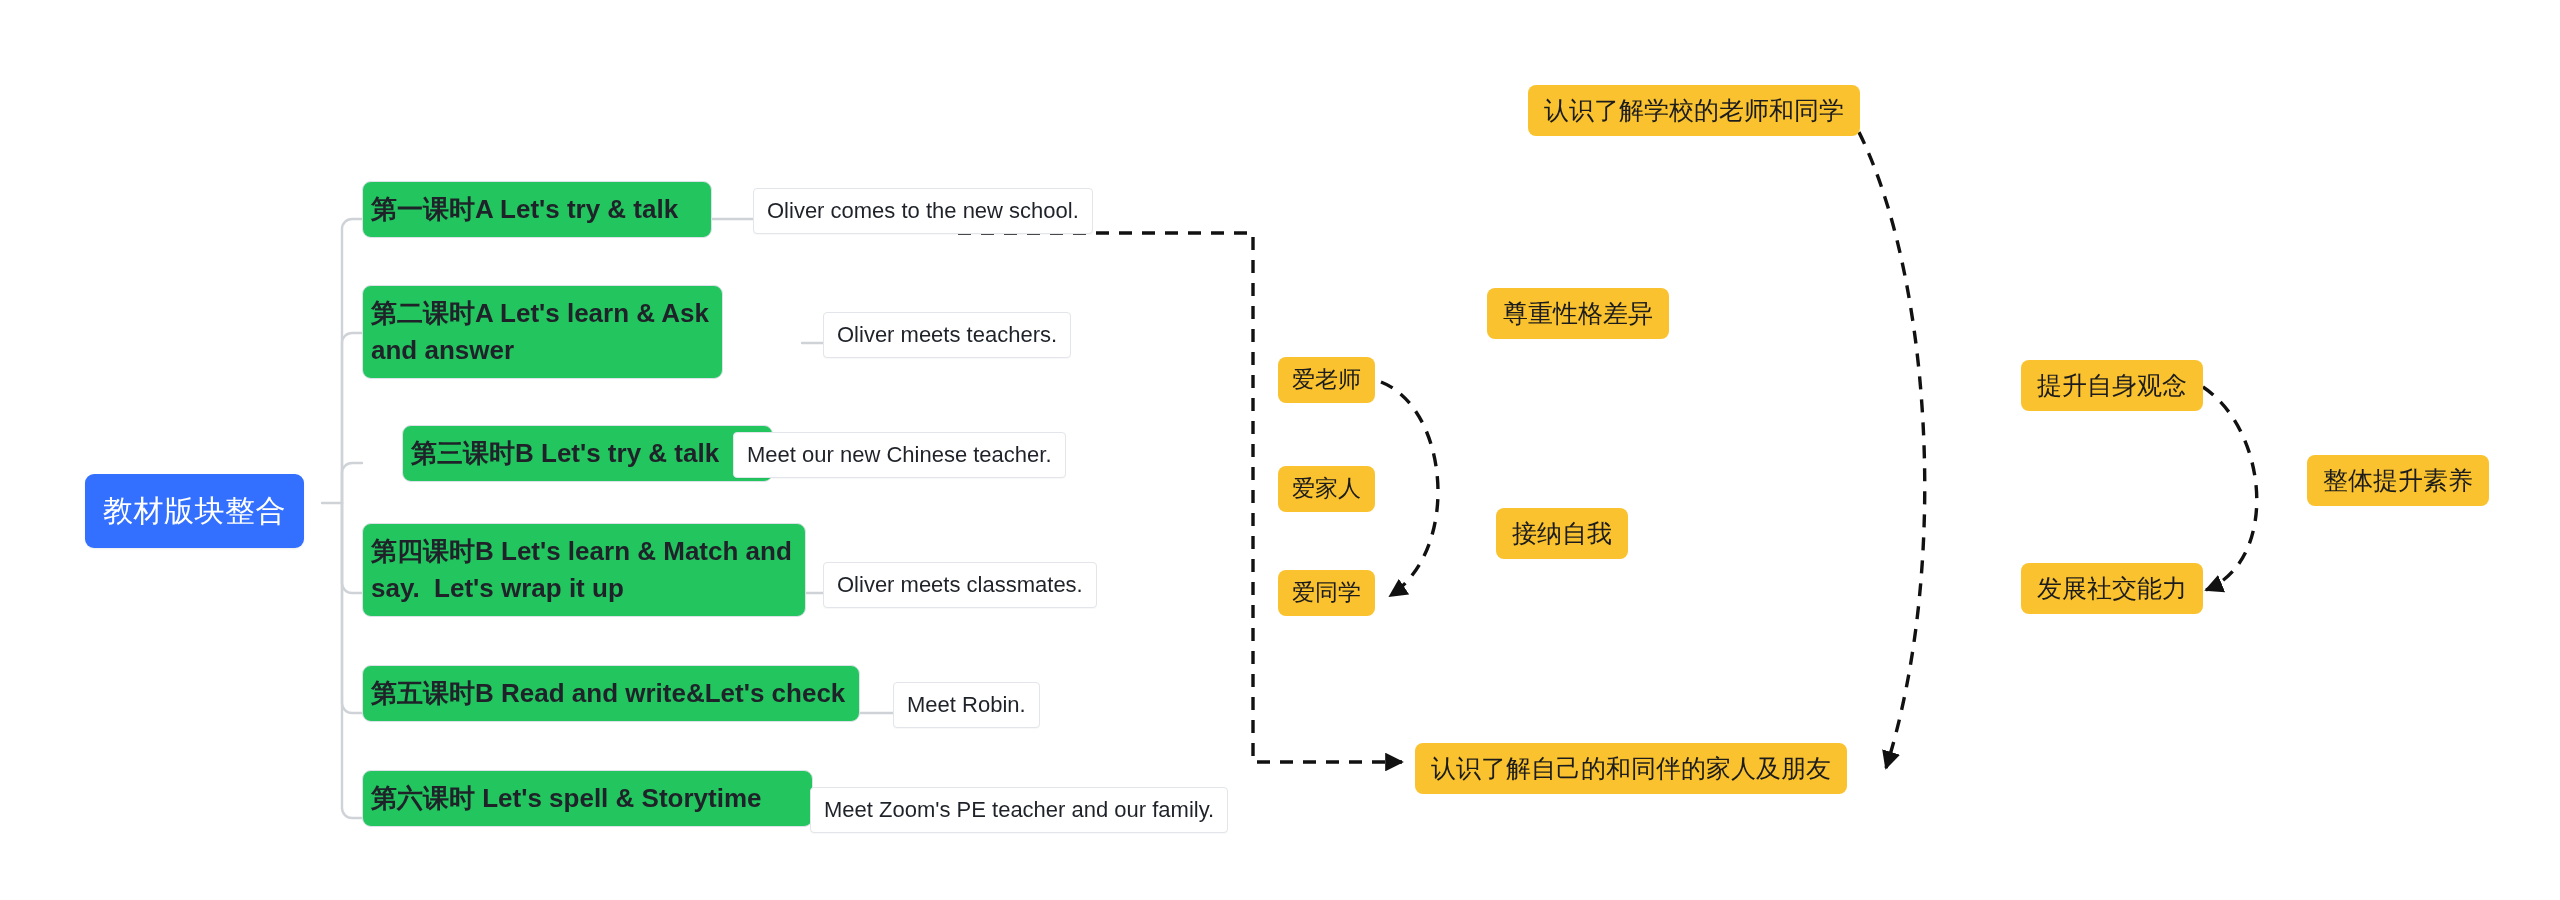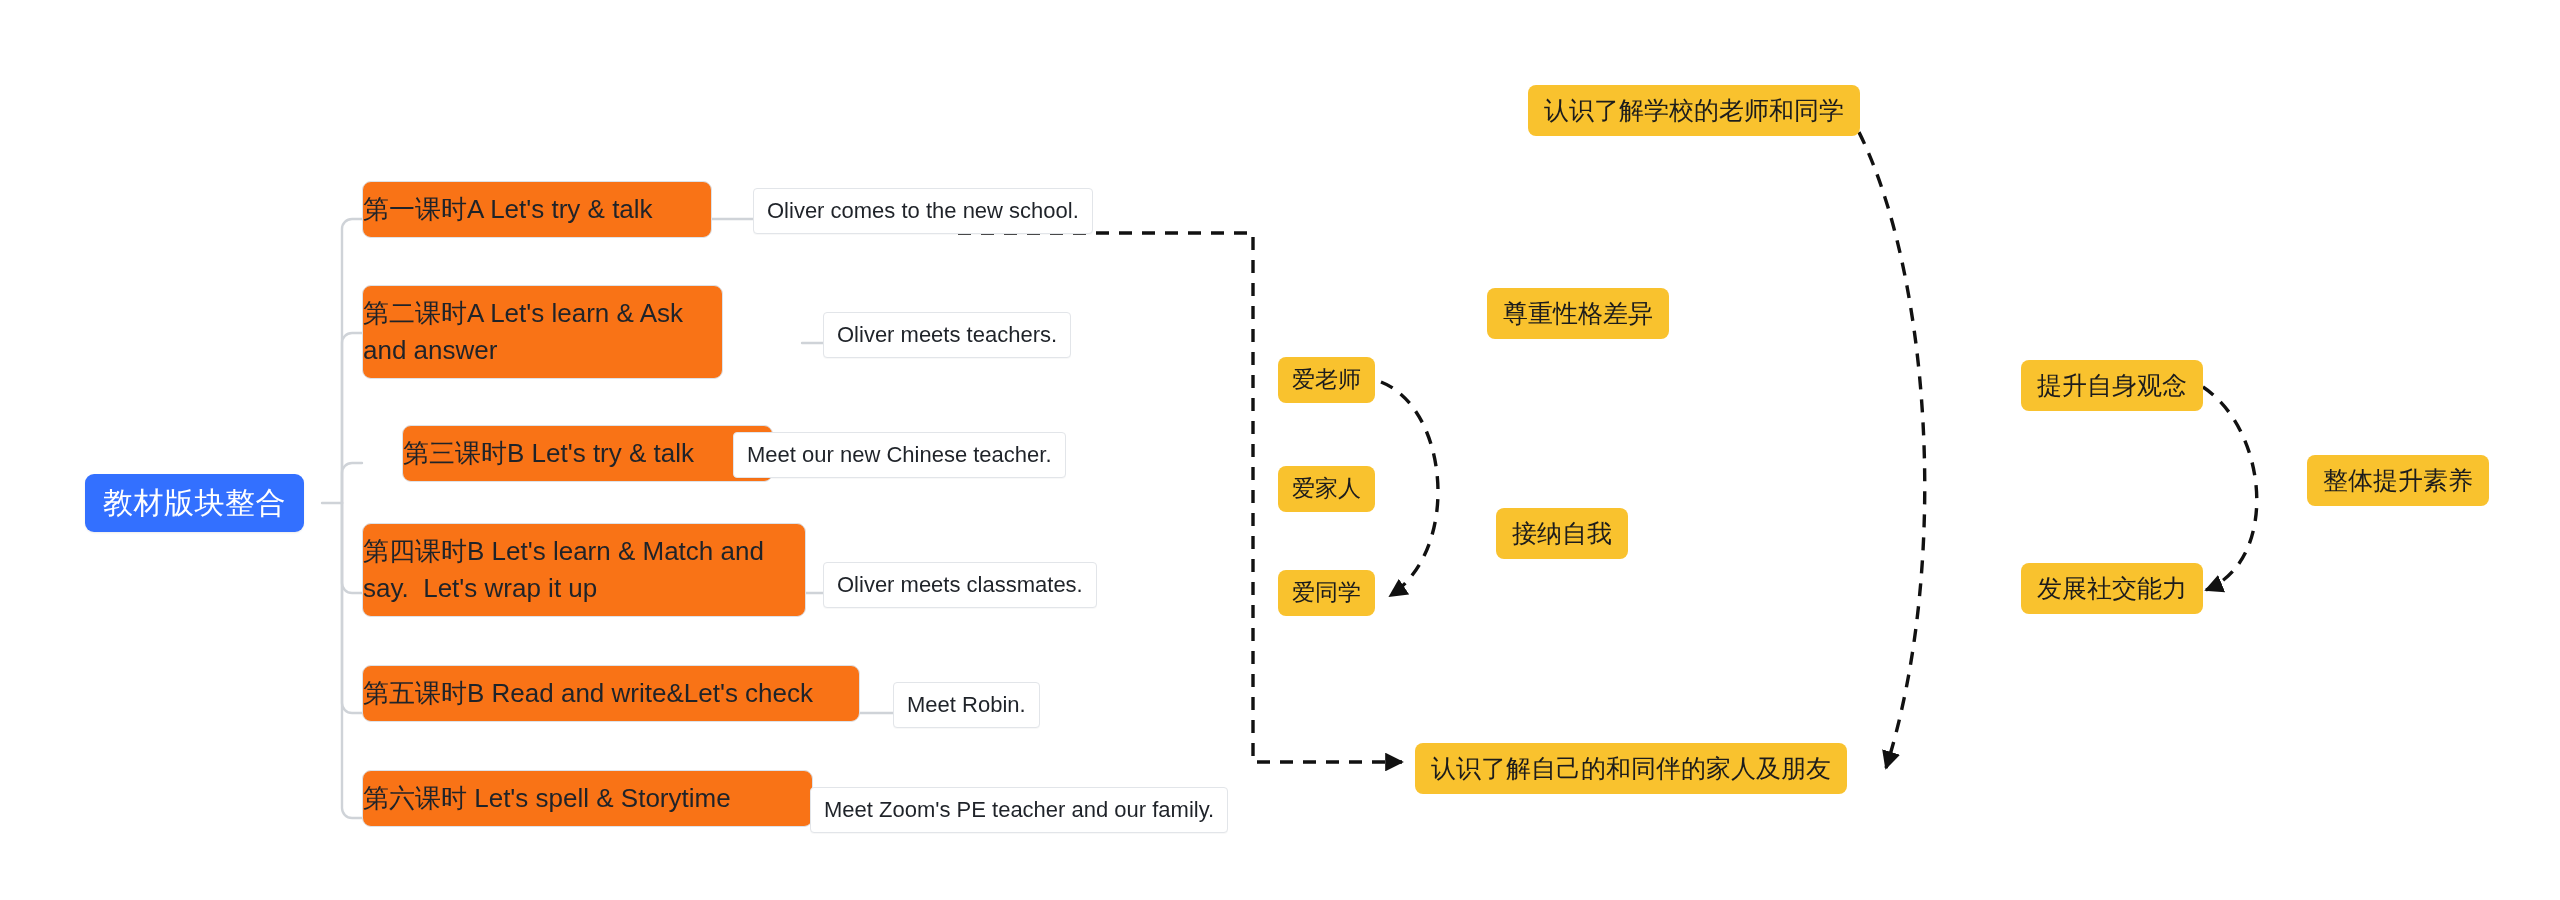--- a/index.html
+++ b/index.html
@@ -35,34 +35,35 @@
     white-space: pre-wrap;
   }
 
   
   .root-node {
     background: #3370FF;
     color: #ffffff;
     border-radius: 9px;
     font-size: 30px;
     line-height: 1.25;
-    padding: 10px 18px;
+    padding: 18px 18px;
     letter-spacing: 0.5px;
     box-shadow: 0 1px 2px rgba(0,0,0,0.08);
   }
 
   
   .lesson-node {
-    background: #f97316;
+    background: #22c55e;
     color: #1f2329;
     border: 1px solid #DDE2E8;
     border-radius: 9px;
     font-size: 26px;
     line-height: 1.42;
-    padding: 9px 0;
+    padding: 9px 8px;
+    font-weight: bold;
   }
 
   
   .sentence-node {
     background: #ffffff;
     color: #1f2329;
     border: 1px solid #E2E5E9;
     border-radius: 4px;
     font-size: 22px;
     line-height: 1.35;

